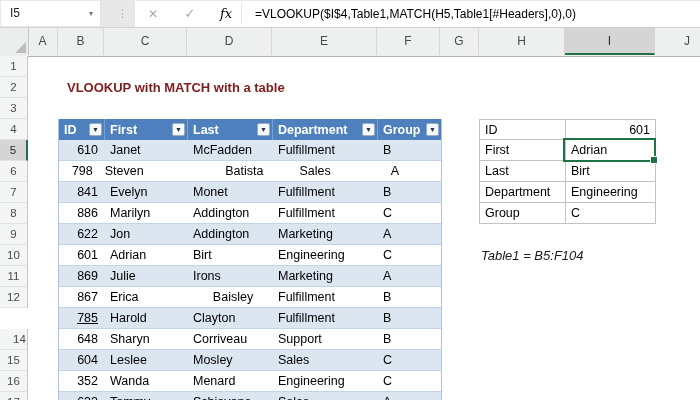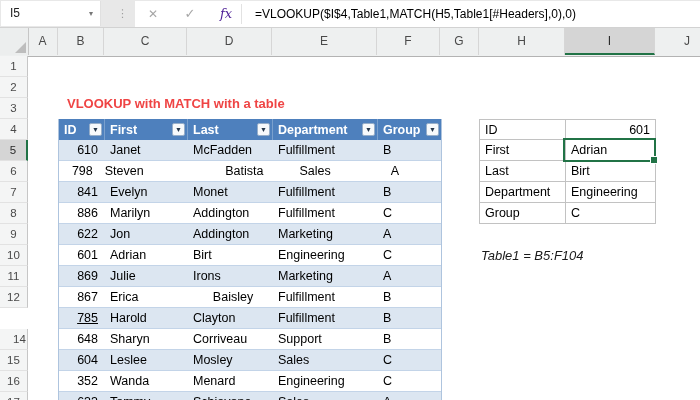--- a/index.html
+++ b/index.html
@@ -12,21 +12,21 @@
   .namebox{position:absolute;left:1px;top:1px;width:99px;height:25px;background:#fff;
            border-right:1px solid #e0e0e0;}
   .nb-text{position:absolute;left:9px;top:0;line-height:25px;font-size:12px;color:#222;}
   .nb-arrow{position:absolute;right:7px;top:0;line-height:25px;font-size:8px;color:#777;}
   .fb-dots{position:absolute;left:117px;top:0;line-height:26px;font-size:11px;color:#9e9e9e;
            letter-spacing:0;}
   .fb-white{position:absolute;left:135px;top:1px;right:0;height:26px;background:#fff;}
   .fb-btn{position:absolute;top:0;line-height:26px;text-align:center;width:22px;cursor:default;}
   .fb-x{left:7px;color:#a6a6a6;font-size:12px;}
   .fb-check{left:44px;color:#a6a6a6;font-size:13px;}
-  .fb-fx{left:80px;color:#4c1d95;font-size:13px;font-style:italic;
+  .fb-fx{left:80px;color:#000000;font-size:13px;font-style:italic;
          font-family:"DejaVu Serif",serif;}
   .fb-sep{position:absolute;left:106px;top:3px;width:1px;height:20px;background:#e2e2e2;}
   .fb-formula{position:absolute;left:120px;top:0;right:4px;line-height:26px;font-size:12px;
               color:#000;white-space:nowrap;overflow:hidden;}
 
   
   .colstrip{position:absolute;left:0;top:28px;width:700px;height:28px;background:#eef0f0;
             border-bottom:1px solid #b3b3b3;}
   .corner{position:absolute;left:0;top:0;width:28px;height:27px;background:#eceeee;
           border-right:1px solid #c6c6c6;}
@@ -37,21 +37,21 @@
   .colhdr.sel{background:#d5d5d5;border-bottom:2px solid var(--accent);color:#2a2a2a;}
 
   
   .rowhdr{position:absolute;left:0;width:28px;background:#f4f5f5;box-sizing:border-box;
           border-right:1px solid #c6c6c6;border-bottom:1px solid #e2e2e2;
           font-size:11.5px;color:#4a4a4a;text-align:center;}
   .rowhdr.sel{background:#d5d5d5;border-right:2px solid var(--accent);color:#2a2a2a;}
 
   
   .title{position:absolute;left:67px;top:77px;height:21px;line-height:21px;
-         font-size:13px;font-weight:bold;color:#ef4444;white-space:nowrap;margin-top:16px;}
+         font-size:13px;font-weight:bold;color:#7f1d1d;white-space:nowrap;}
 
   .xtable{position:absolute;left:58px;top:119px;width:382px;}
   .thead{display:flex;height:21px;background:var(--tblhead);}
   .th{box-sizing:border-box;height:21px;display:flex;align-items:center;
       justify-content:space-between;border-right:1px solid #7aa0cd;}
   .th:last-child{border-right:none;}
   .th-label{color:#fff;font-weight:bold;font-size:12.5px;padding-left:5px;white-space:nowrap;}
   .dd{flex:none;width:13px;height:13px;margin-right:2px;background:#f7f9fb;
       border:1px solid #97aec9;border-radius:2px;box-sizing:border-box;
       font-size:7px;line-height:11px;text-align:center;color:#25364a;}

